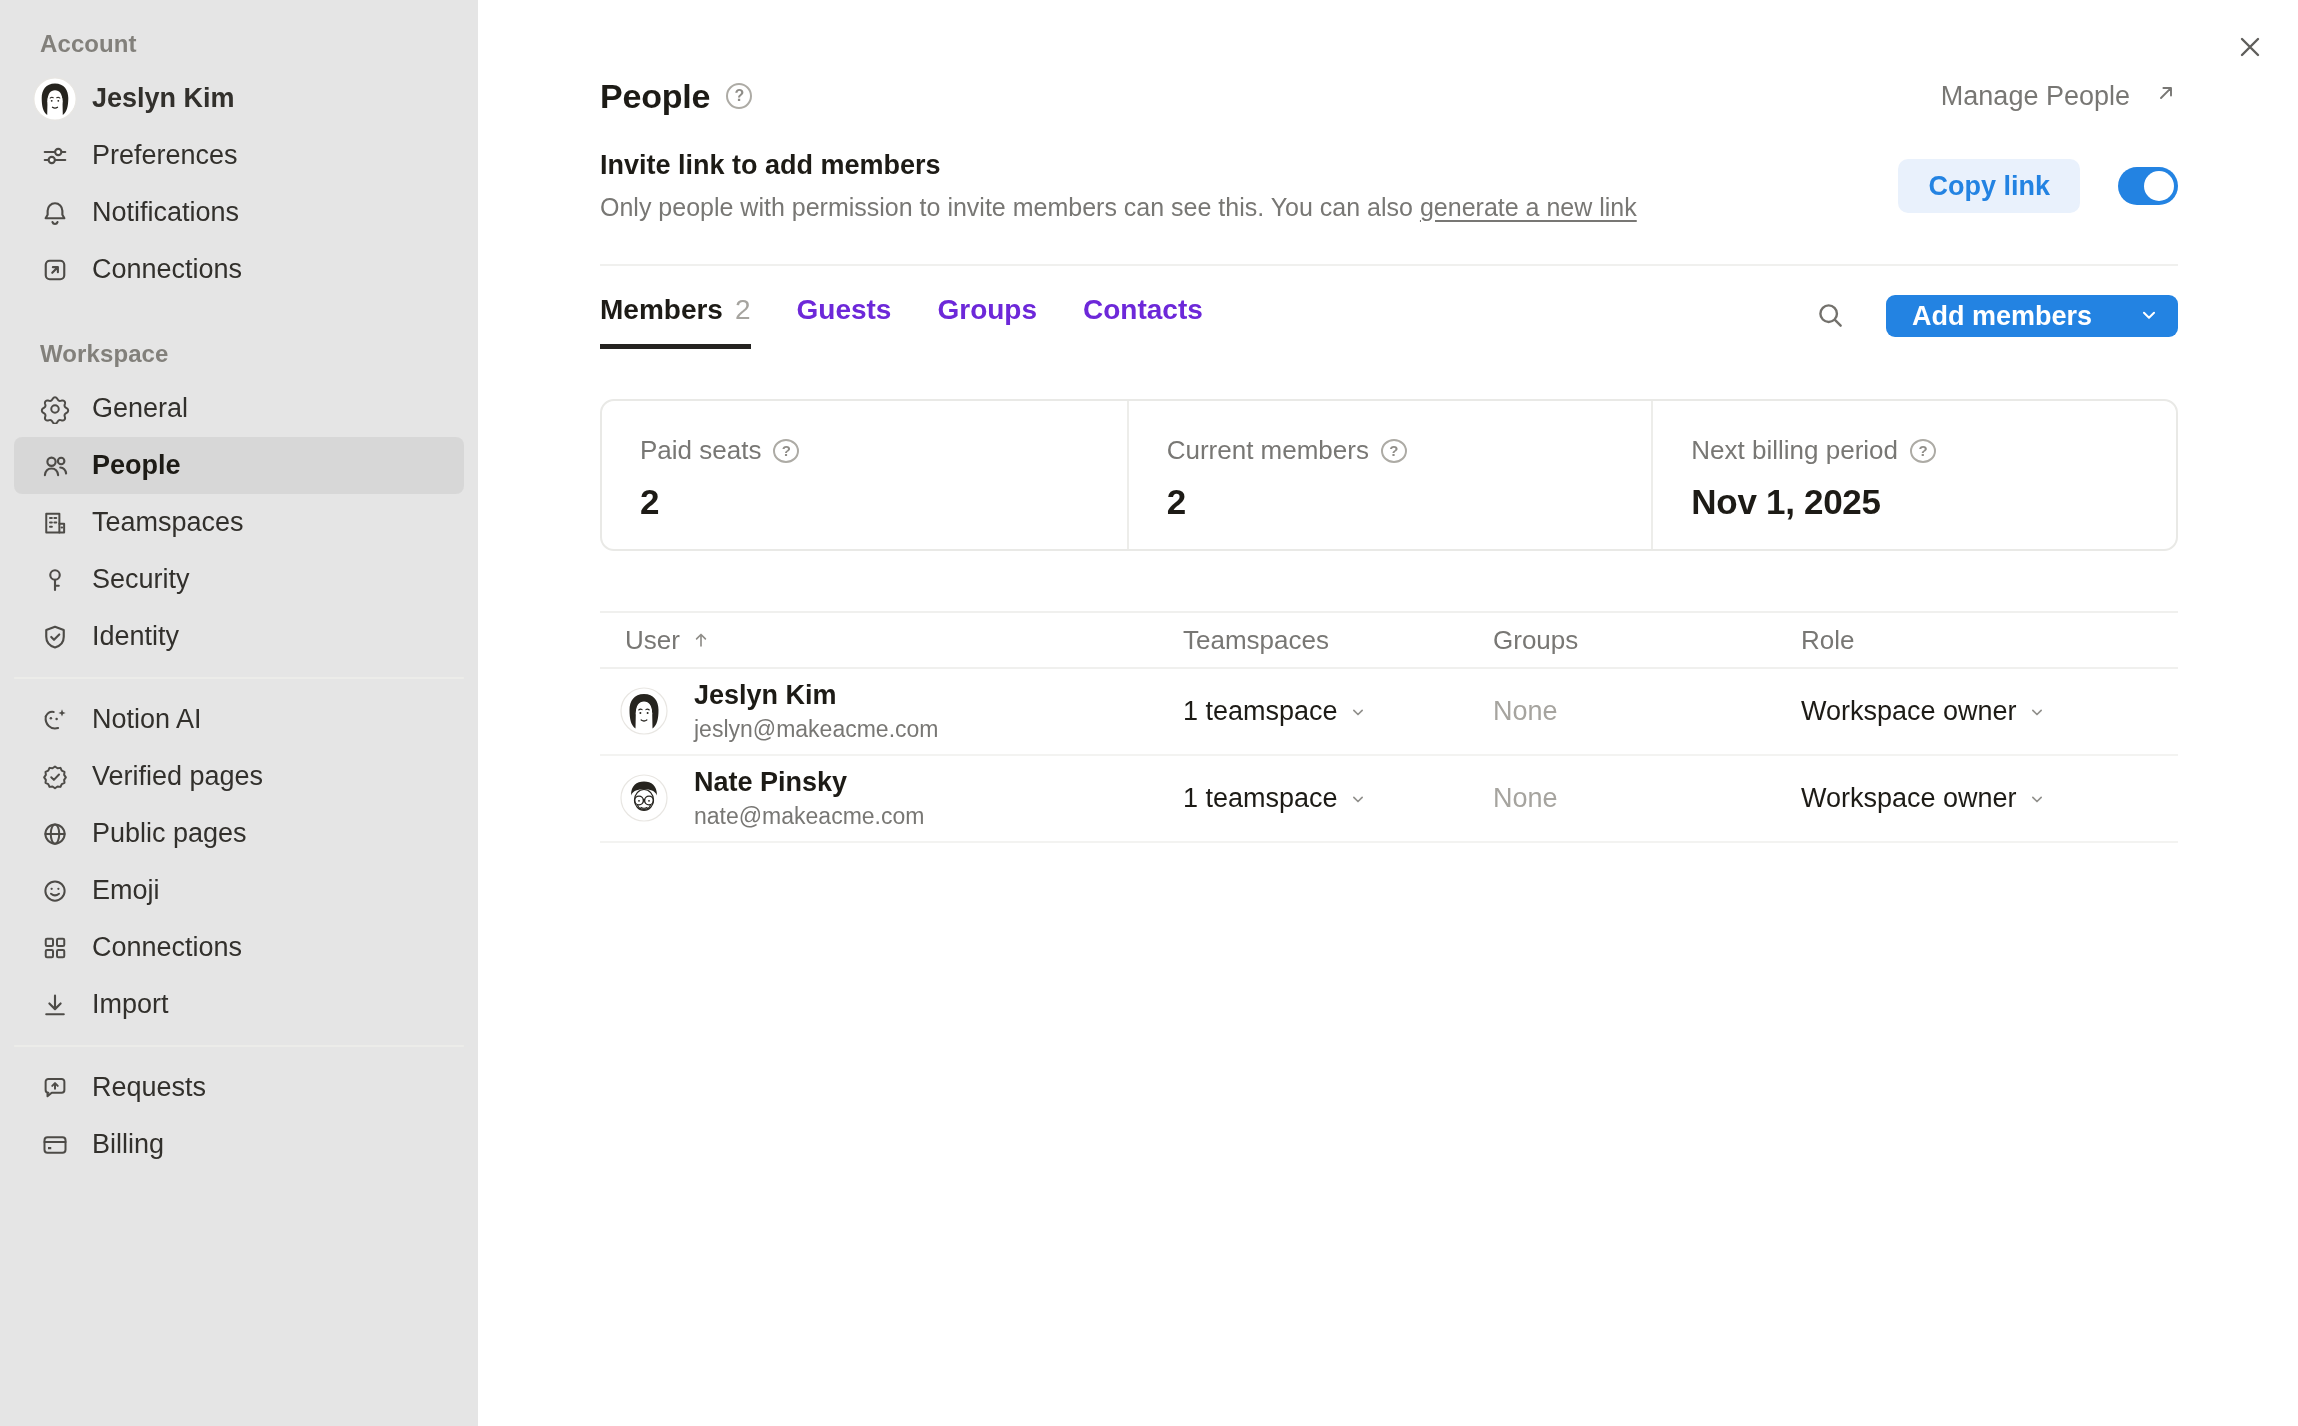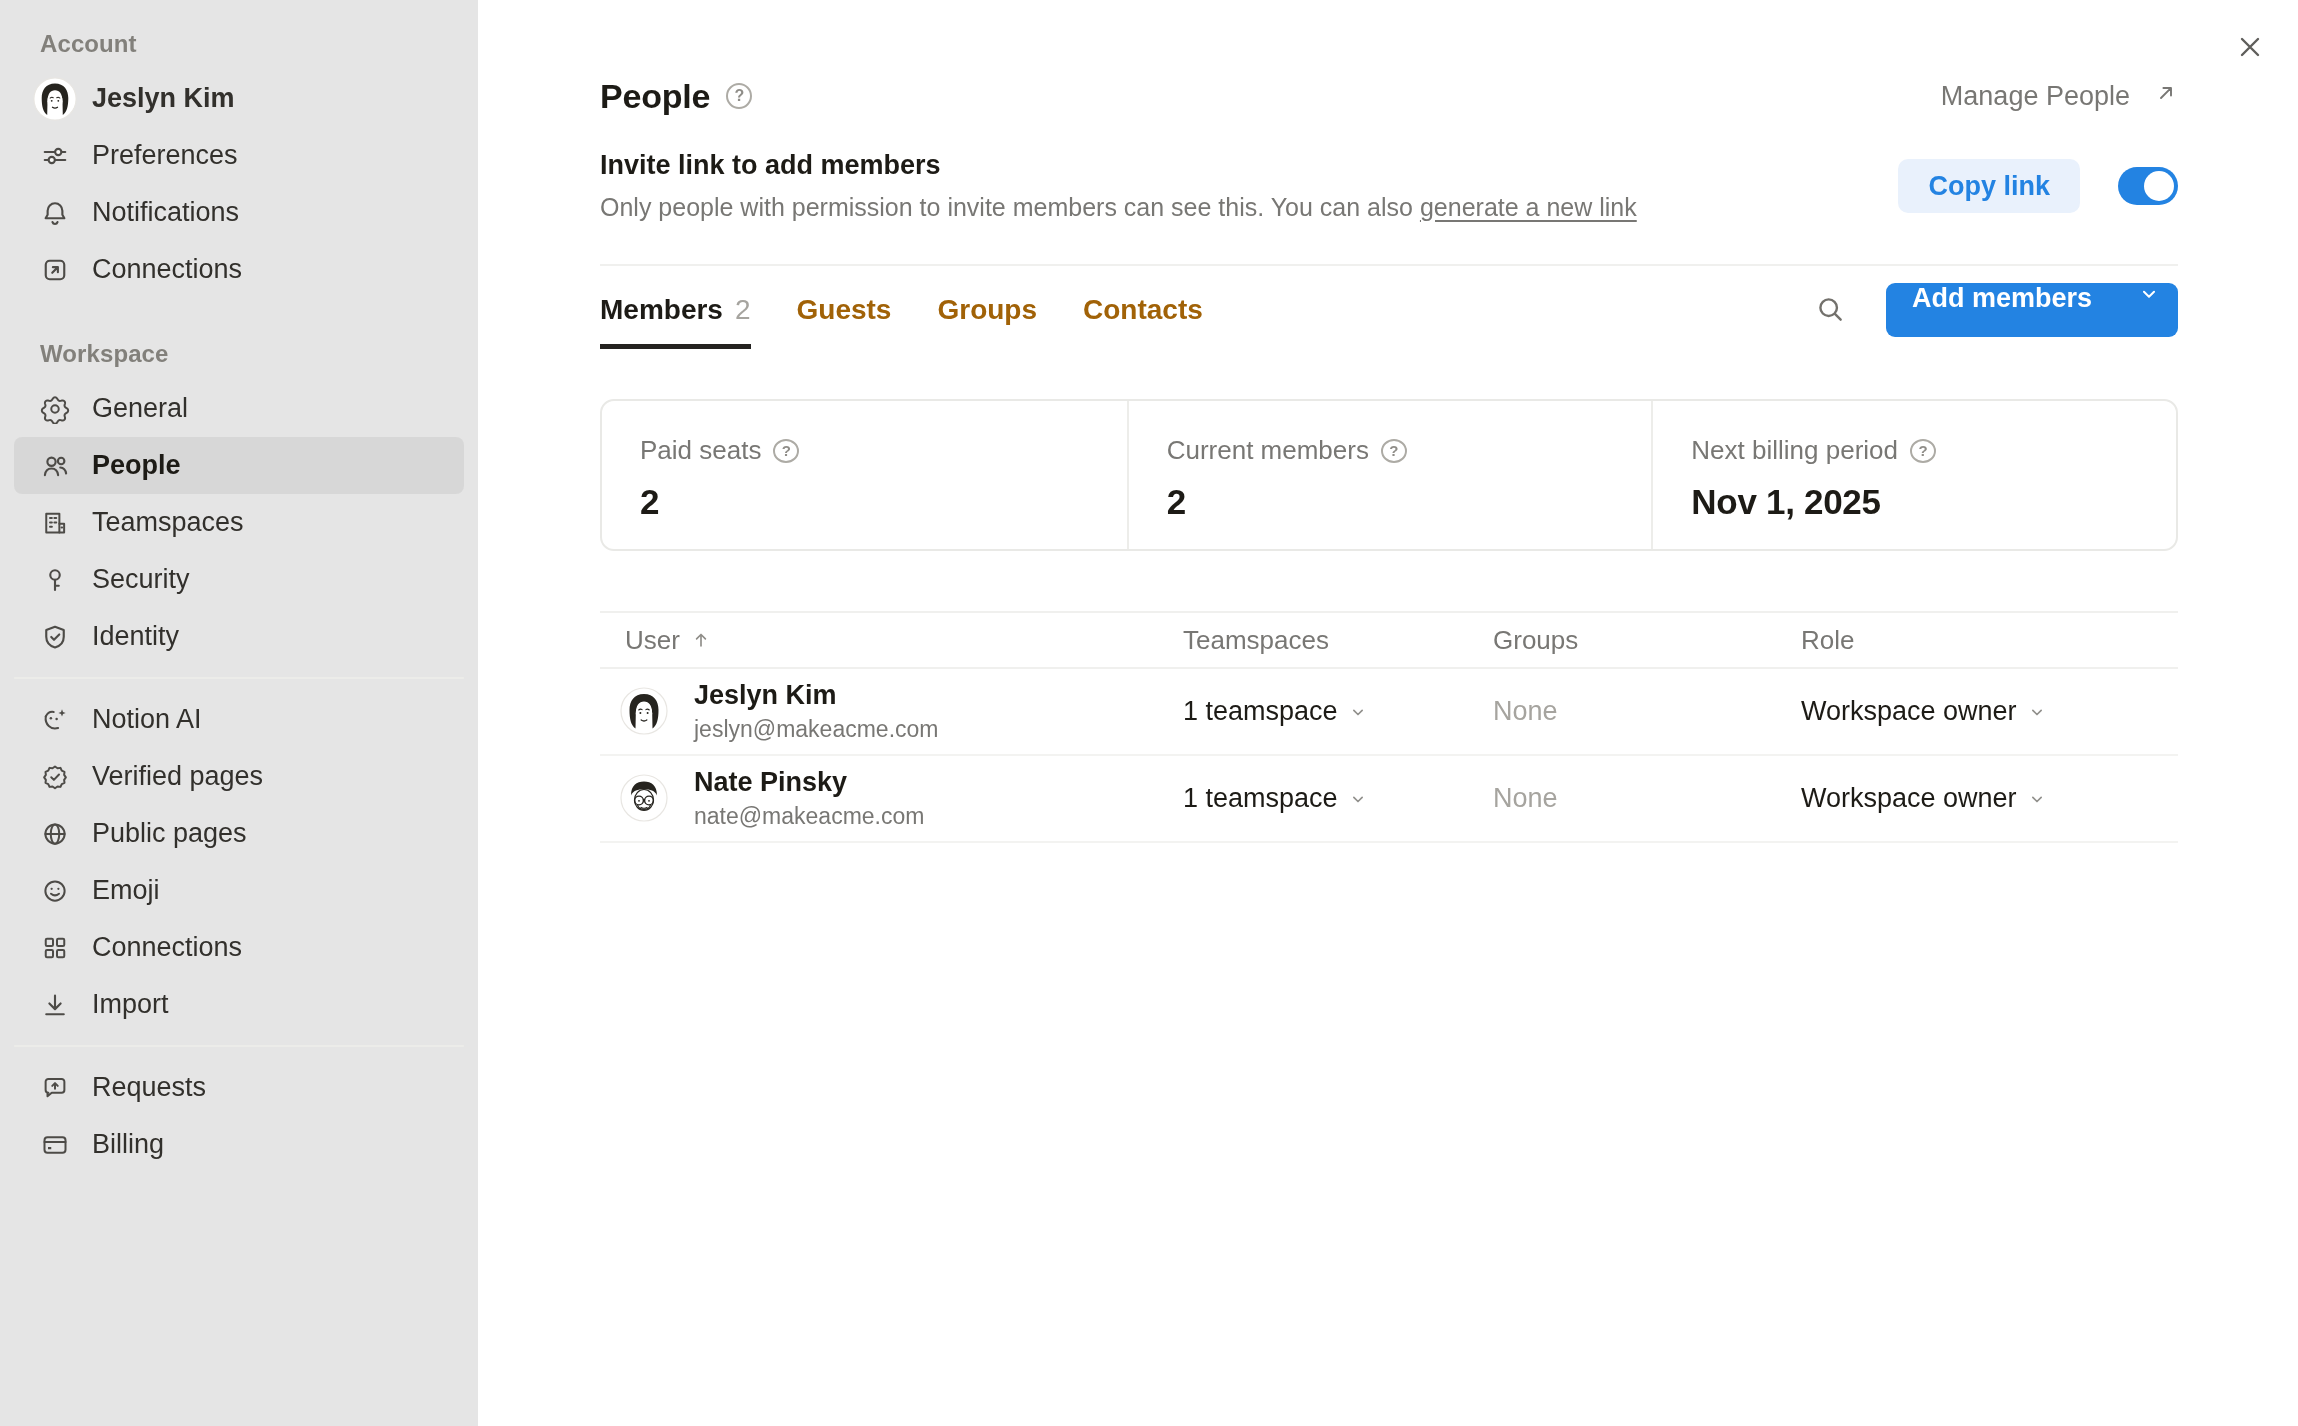--- a/index.html
+++ b/index.html
@@ -70,30 +70,30 @@
   }
   .toggle { position:relative; width:60px; height:38px; border-radius:19px; background:#2383E2; cursor:pointer; flex:0 0 60px; }
   .toggle .knob { position:absolute; top:4px; right:4px; width:30px; height:30px; border-radius:50%; background:#fff; }
 
   .section-divider { height:2px; background:#F0F0EE; margin-top:42px; border:none; }
 
   
   .tabs-row { display:flex; justify-content:space-between; align-items:flex-end; margin-top:14px; }
   .tabs { display:flex; gap:46px; }
   .tab { display:flex; align-items:center; gap:12px; font-size:28px; font-weight:600;
-         color:#a16207; padding:14px 0 18px; border-bottom:5px solid transparent; cursor:pointer; }
+         color:#6d28d9; padding:14px 0 18px; border-bottom:5px solid transparent; cursor:pointer; }
   .tab.active { color:#1D1B16; border-bottom-color:#242220; }
   .tab .count { color:#A6A49F; font-weight:400; }
   .tab-actions { display:flex; align-items:center; gap:36px; margin-bottom:12px; }
   .search-btn { background:none; border:none; cursor:pointer; width:40px; height:40px; color:#73716C;
                 display:flex; align-items:center; justify-content:center; }
   .search-btn svg { width:32px; height:32px; }
   .add-btn {
-    display:flex; align-items:flex-start; background:#2383E2; color:#fff; border:none;
-    border-radius:9px; height:54px; cursor:pointer; overflow:hidden; padding:0; font-family:inherit;
+    display:flex; align-items:center; background:#2383E2; color:#fff; border:none;
+    border-radius:9px; height:42px; cursor:pointer; overflow:hidden; padding:0; font-family:inherit;
   }
   .add-btn .add-label { display:flex; align-items:center; padding:0 26px; font-size:27px; font-weight:600; }
   .add-btn .add-sep { width:2px; background:rgba(0,0,0,0.18); }
   .add-btn .add-caret { display:flex; align-items:center; padding:0 18px; color:#fff; }
   .add-btn .add-caret svg { width:22px; height:22px; }
 
   
   .stats-card {
     margin-top:50px; border:2px solid #E9E9E6; border-radius:14px;
     display:grid; grid-template-columns:1fr 1fr 1fr; height:152px; overflow:hidden;

